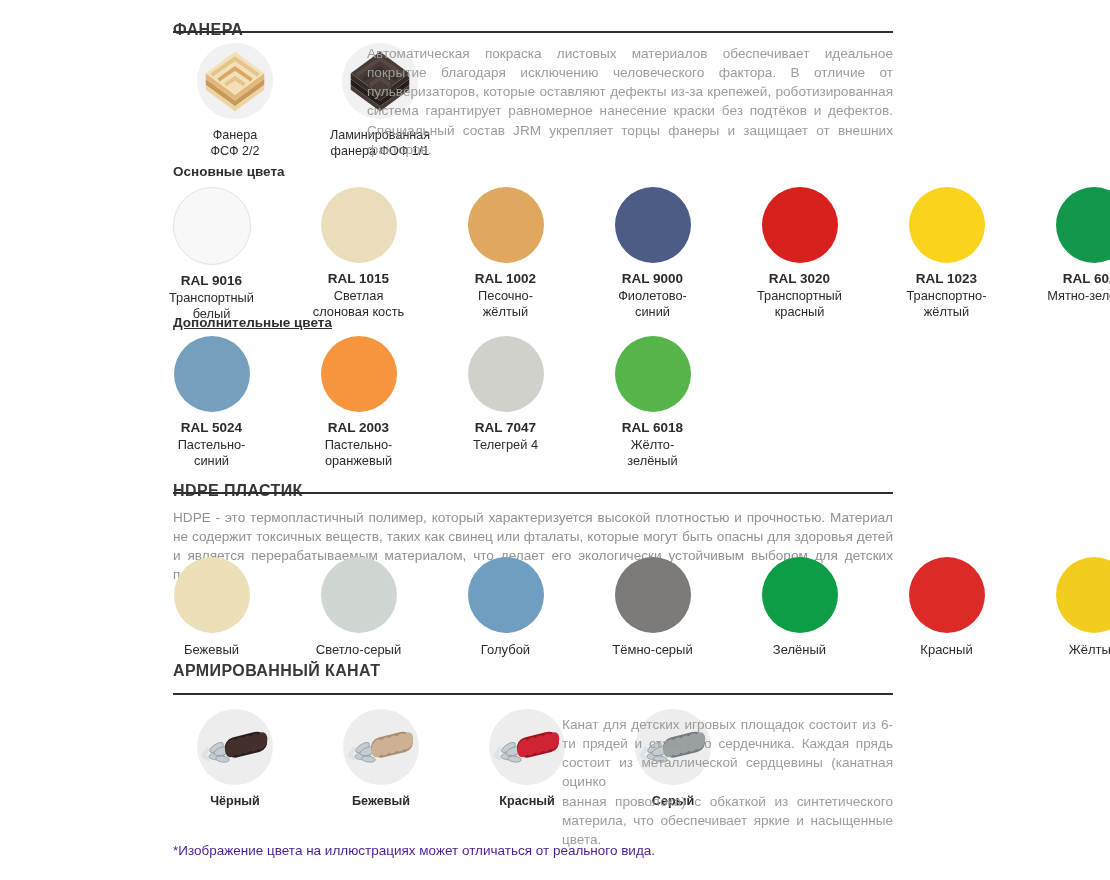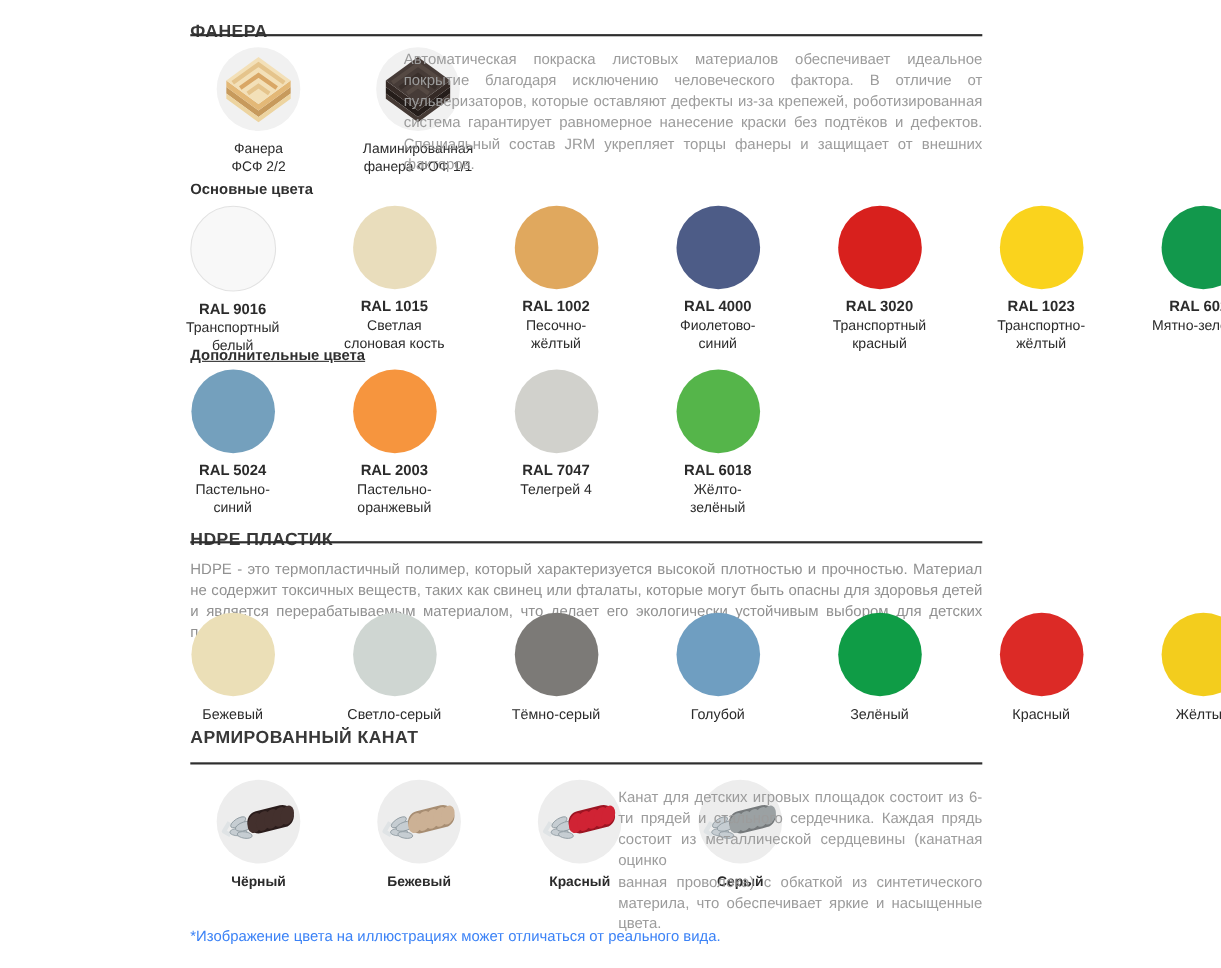--- a/index.html
+++ b/index.html
@@ -13,21 +13,21 @@
   .swatch{width:99px;display:flex;flex-direction:column;align-items:center;}
   .circle{width:76px;height:76px;border-radius:50%;}
   .ral-code{margin-top:8px;font-size:13.5px;font-weight:700;color:#2b2b2b;text-align:center;}
   .ral-name{margin-top:2px;font-size:12.8px;line-height:1.28;color:#2b2b2b;text-align:center;
             white-space:pre-line;width:112px;}
   .plain-name{margin-top:9px;font-size:13px;color:#2b2b2b;text-align:center;white-space:pre-line;}
   .fig-row{position:absolute;display:flex;}
   .figure{display:flex;flex-direction:column;align-items:center;}
   .fig-caption{margin-top:7px;font-size:12.6px;line-height:1.3;color:#2b2b2b;text-align:center;
                white-space:pre-line;width:124px;}
-  .footnote{position:absolute;left:173px;top:843px;font-size:13.5px;color:#3b82f6;}
+  .footnote{position:absolute;left:173px;top:843px;font-size:13.5px;color:#4c1d95;}
   svg{display:block;}
 </style>
 </head>
 <body>
 
 <div class="page">
 
   <h2 class="sec-title" style="top:8px;">ФАНЕРА</h2>
   <div class="rule" style="top:31px;"></div>
 
@@ -84,21 +84,21 @@
 слоновая кость</div>
     </div>
     <div class="swatch">
       <div class="circle" style="background: rgb(224, 168, 94);"></div>
       <div class="ral-code">RAL 1002</div>
       <div class="ral-name">Песочно-
 жёлтый</div>
     </div>
     <div class="swatch">
       <div class="circle" style="background: rgb(77, 92, 135);"></div>
-      <div class="ral-code">RAL 4000</div>
+      <div class="ral-code">RAL 9000</div>
       <div class="ral-name">Фиолетово-
 синий</div>
     </div>
     <div class="swatch">
       <div class="circle" style="background: rgb(216, 32, 29);"></div>
       <div class="ral-code">RAL 3020</div>
       <div class="ral-name">Транспортный
 красный</div>
     </div>
     <div class="swatch">
@@ -150,26 +150,26 @@
   <div class="swatch-row" style="top:557px;">
     <div class="swatch">
       <div class="circle" style="background: rgb(235, 223, 183);"></div>
       <div class="plain-name">Бежевый</div>
     </div>
     <div class="swatch">
       <div class="circle" style="background: rgb(207, 214, 210);"></div>
       <div class="plain-name">Светло-серый</div>
     </div>
     <div class="swatch">
+      <div class="circle" style="background: rgb(111, 158, 193);"></div>
+      <div class="plain-name">Голубой</div>
+    </div>
+    <div class="swatch">
       <div class="circle" style="background: rgb(124, 122, 119);"></div>
       <div class="plain-name">Тёмно-серый</div>
-    </div>
-    <div class="swatch">
-      <div class="circle" style="background: rgb(111, 158, 193);"></div>
-      <div class="plain-name">Голубой</div>
     </div>
     <div class="swatch">
       <div class="circle" style="background: rgb(15, 156, 70);"></div>
       <div class="plain-name">Зелёный</div>
     </div>
     <div class="swatch">
       <div class="circle" style="background: rgb(220, 42, 38);"></div>
       <div class="plain-name">Красный</div>
     </div>
     <div class="swatch">

